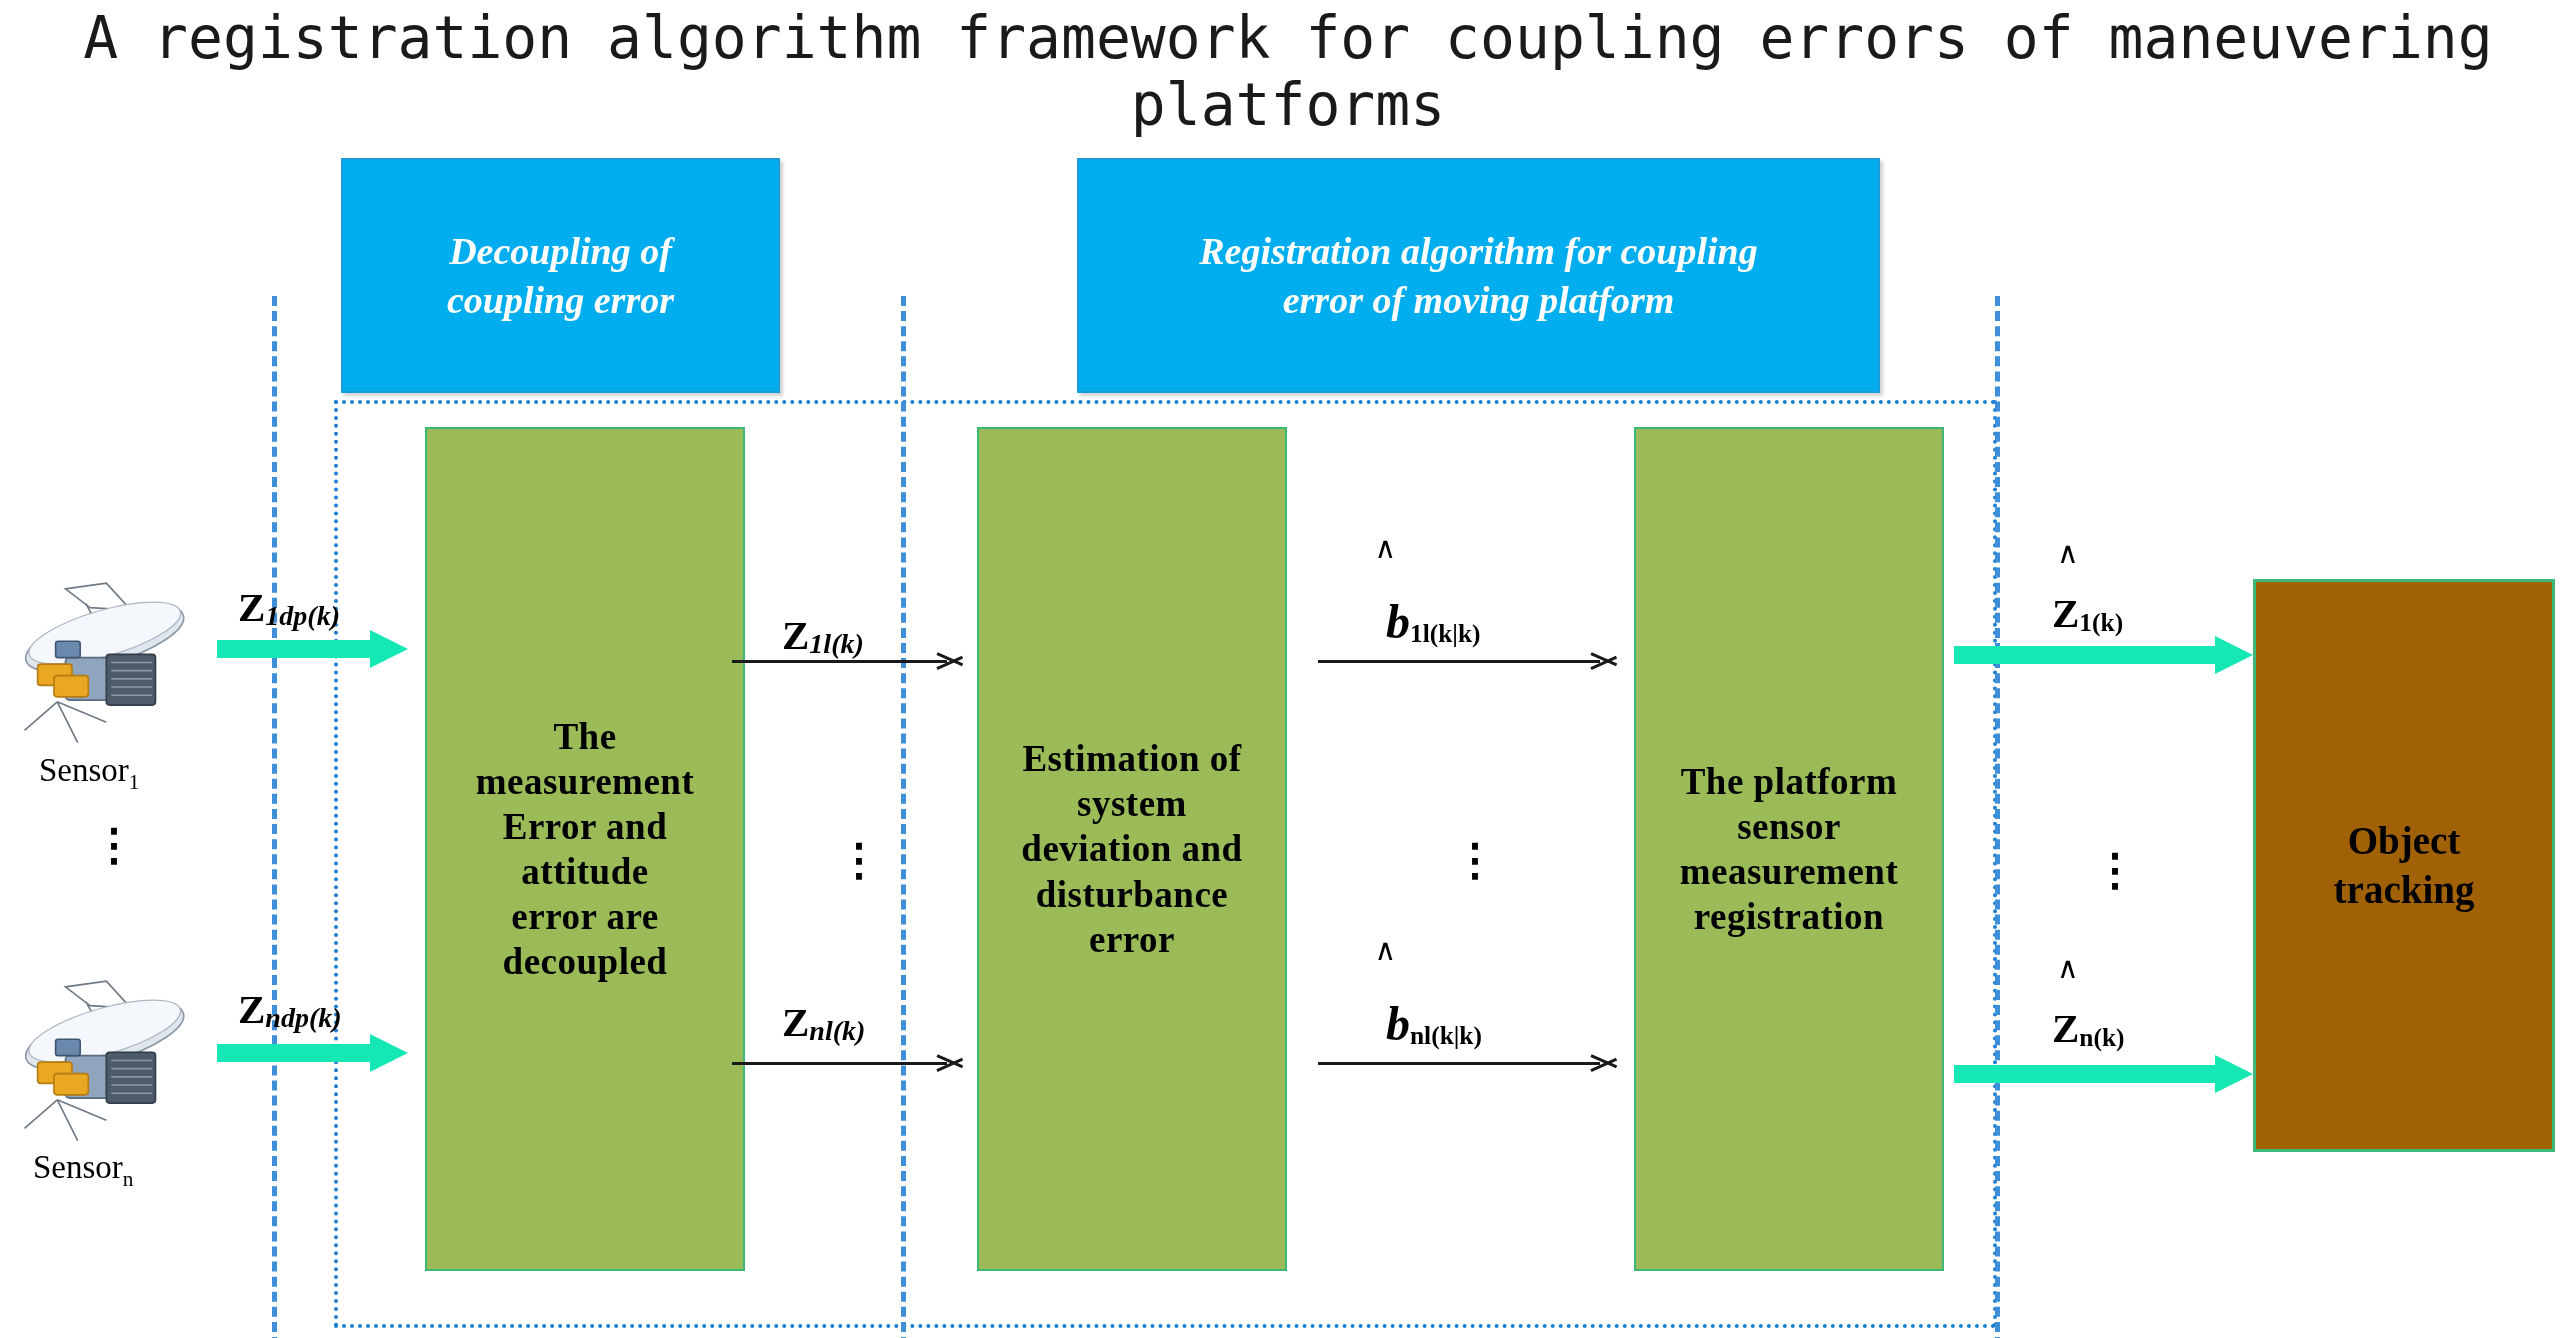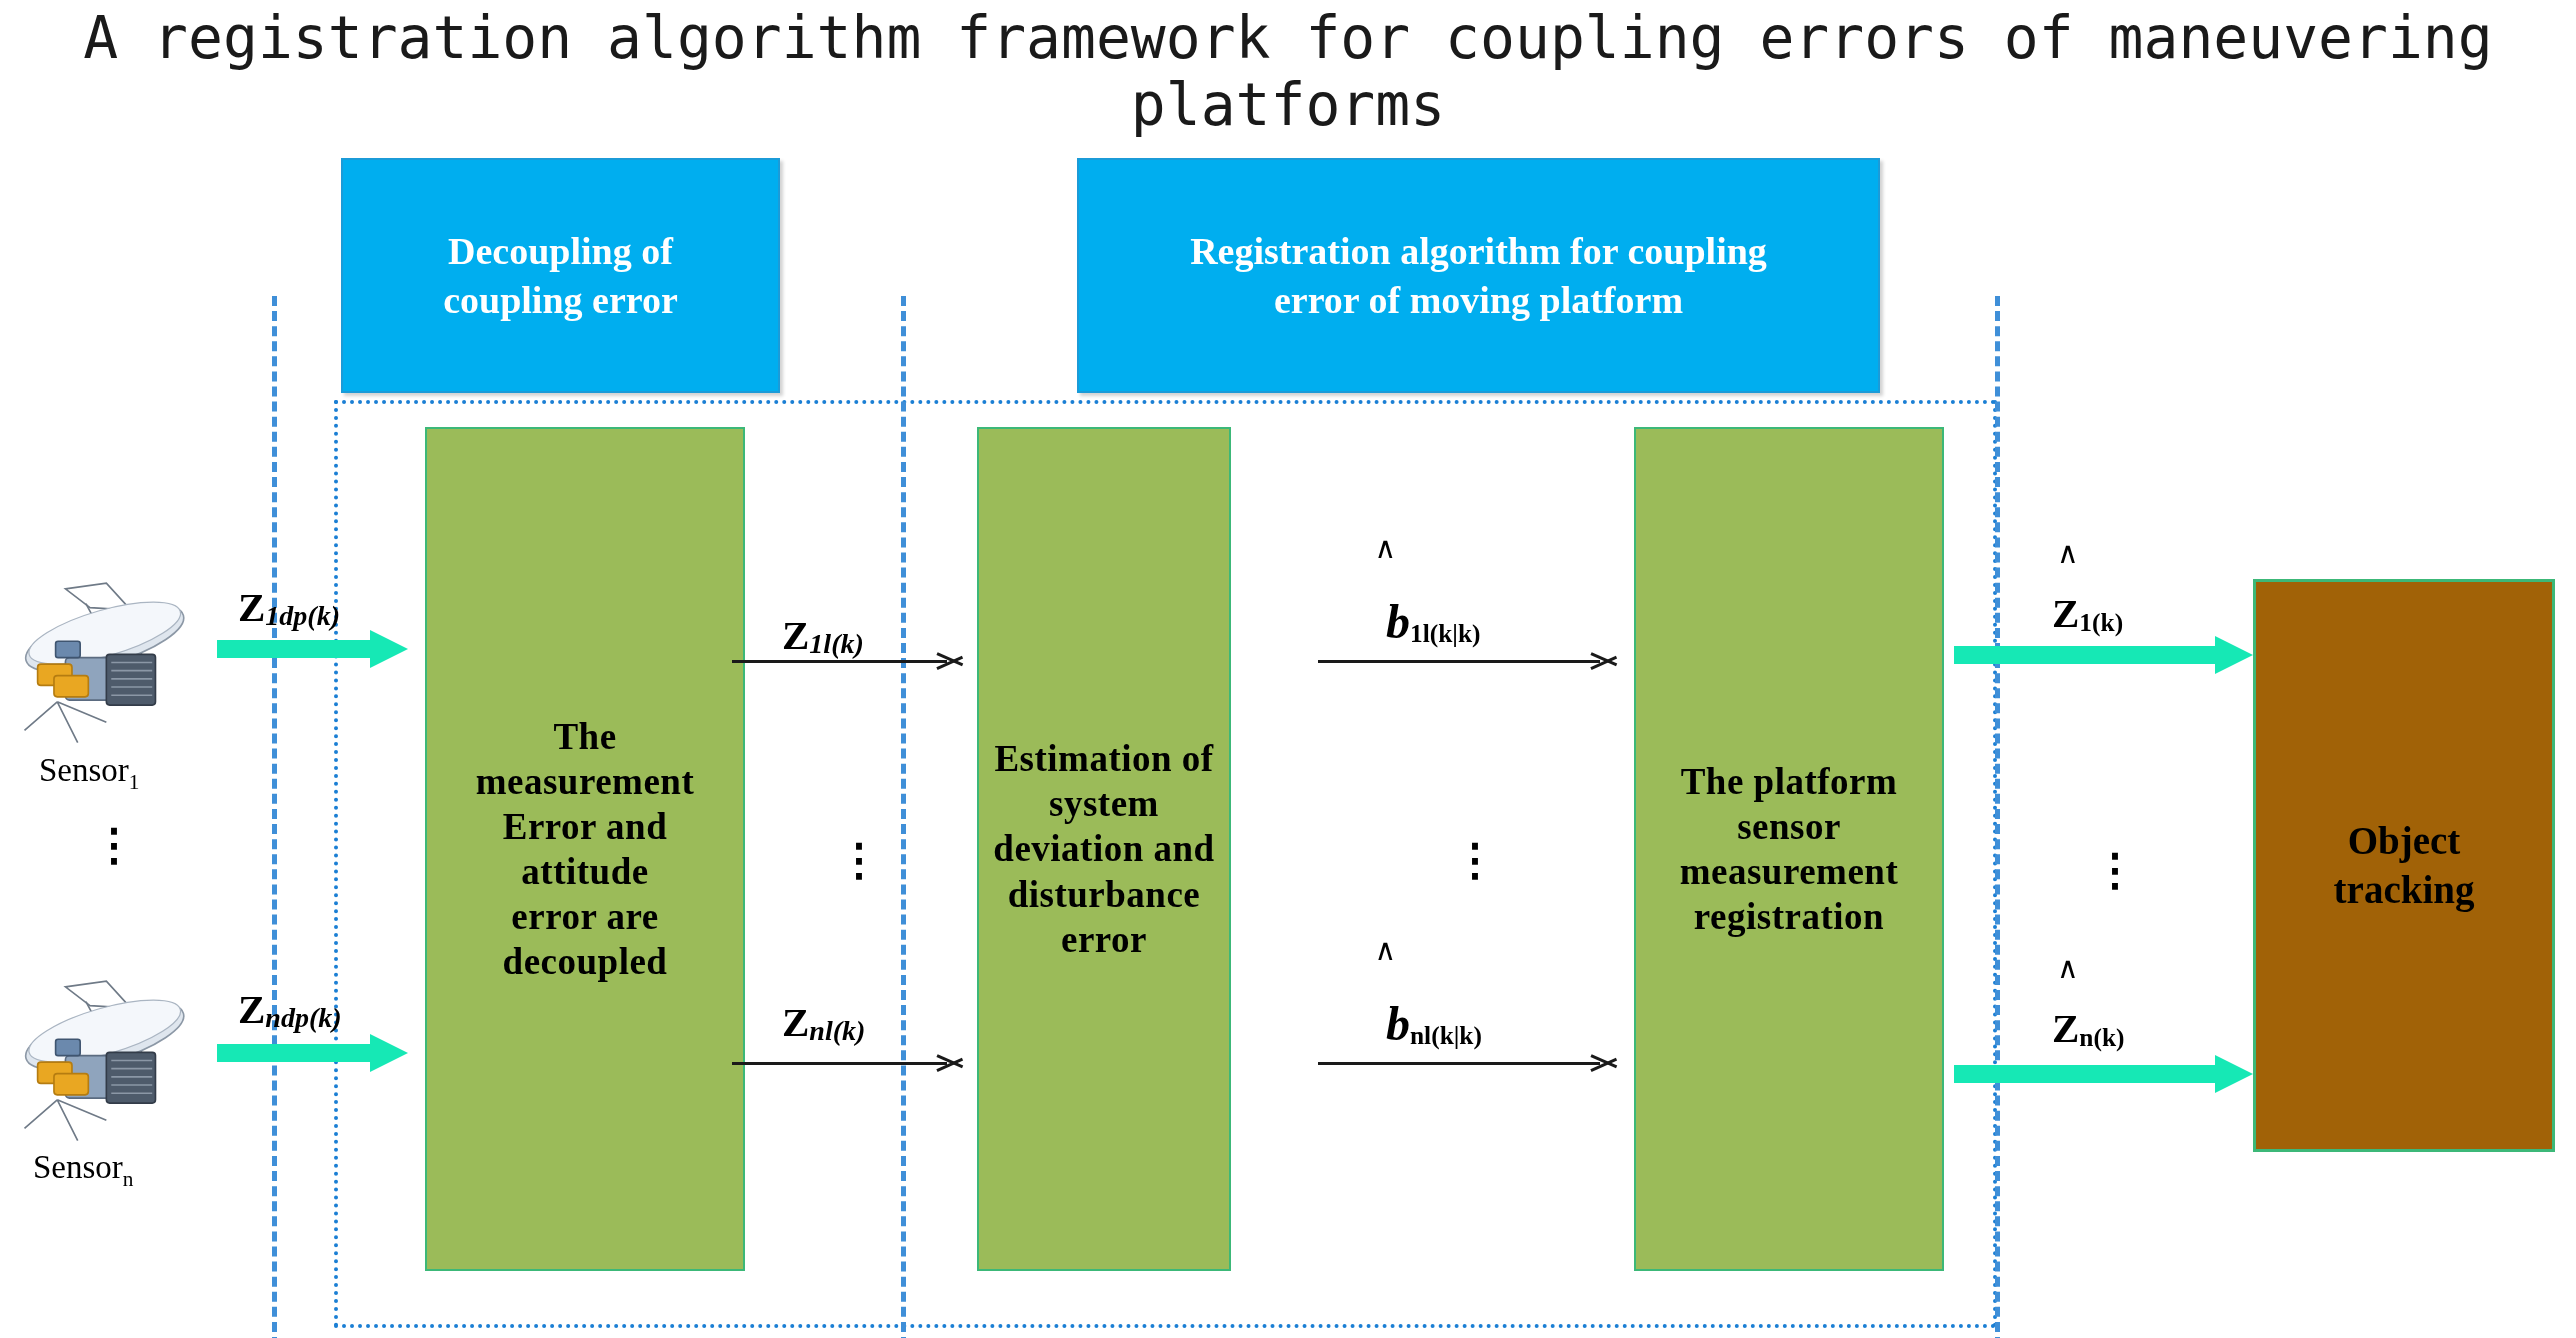--- a/index.html
+++ b/index.html
@@ -33,20 +33,21 @@
     font-weight:bold;
     font-size:38px;
     line-height:1.28;
     display:flex;
     align-items:center;
     justify-content:center;
     text-align:center;
     padding:0 11.5px;
     box-sizing:border-box;
     font-family:"Liberation Serif", serif;
+    font-style:italic;
   }
   #banner-decoupling{ left:341px; top:158px; width:439px; height:235px; }
   #banner-registration{ left:1077px; top:158px; width:803px; height:235px; }
 
   
   #dotted-region{
     left:334px; top:400px; width:1663px; height:928px;
     border:4.9px dotted #1b7fd4;
     box-sizing:border-box;
     background:transparent;
@@ -72,21 +73,21 @@
     line-height:1.22;
     display:flex;
     align-items:center;
     justify-content:center;
     text-align:center;
     padding:0 8.2px;
     top:427px; height:844px;
     letter-spacing:0.5px;
   }
   #green-decouple{ left:425px; width:320px; }
-  #green-estimation{ left:977px; width:254px; }
+  #green-estimation{ left:977px; width:310px; }
   #green-platform{  left:1634px; width:310px; }
 
   
   #teal-tracking{
     left:2253px; top:579px; width:302px; height:573px;
     background:#a16207;
     border:3.3px solid #3cb878;
     box-sizing:border-box;
     color:#000000;
     font-weight:bold;

